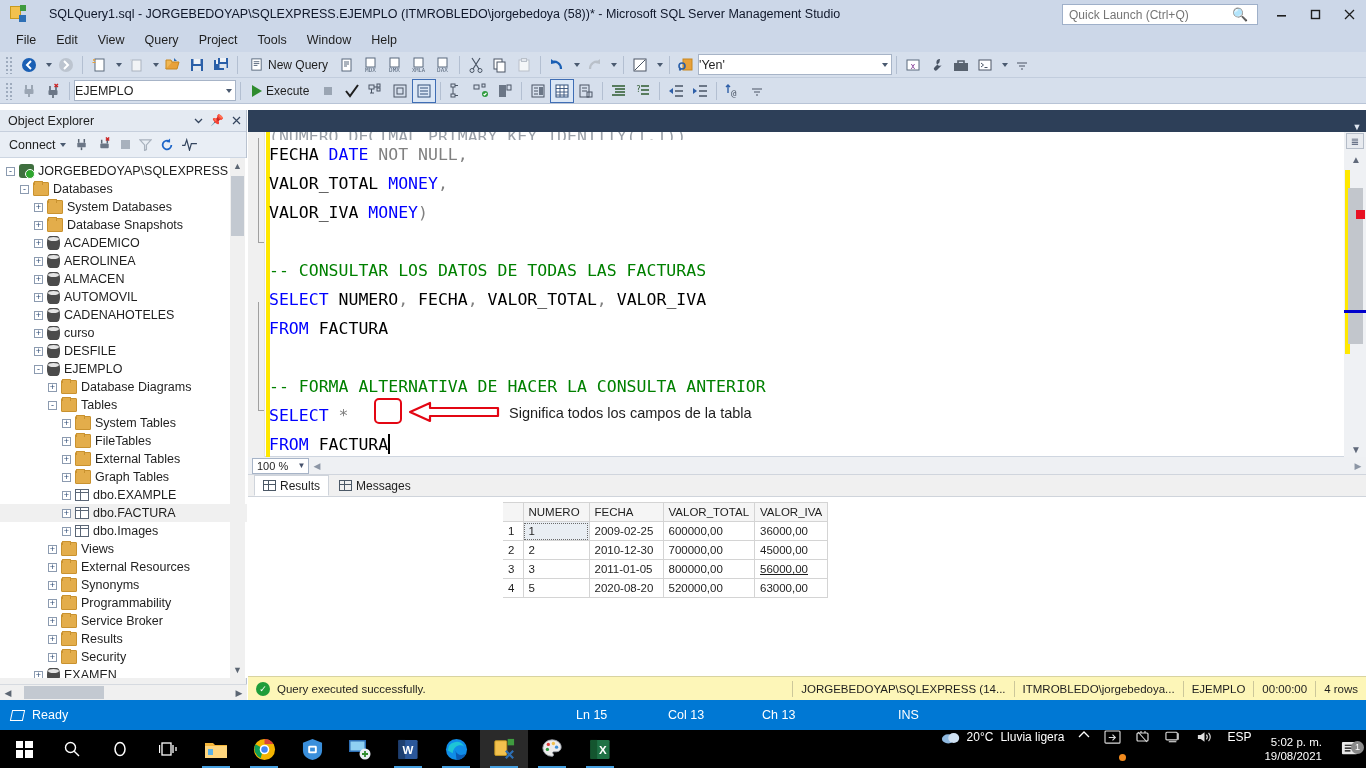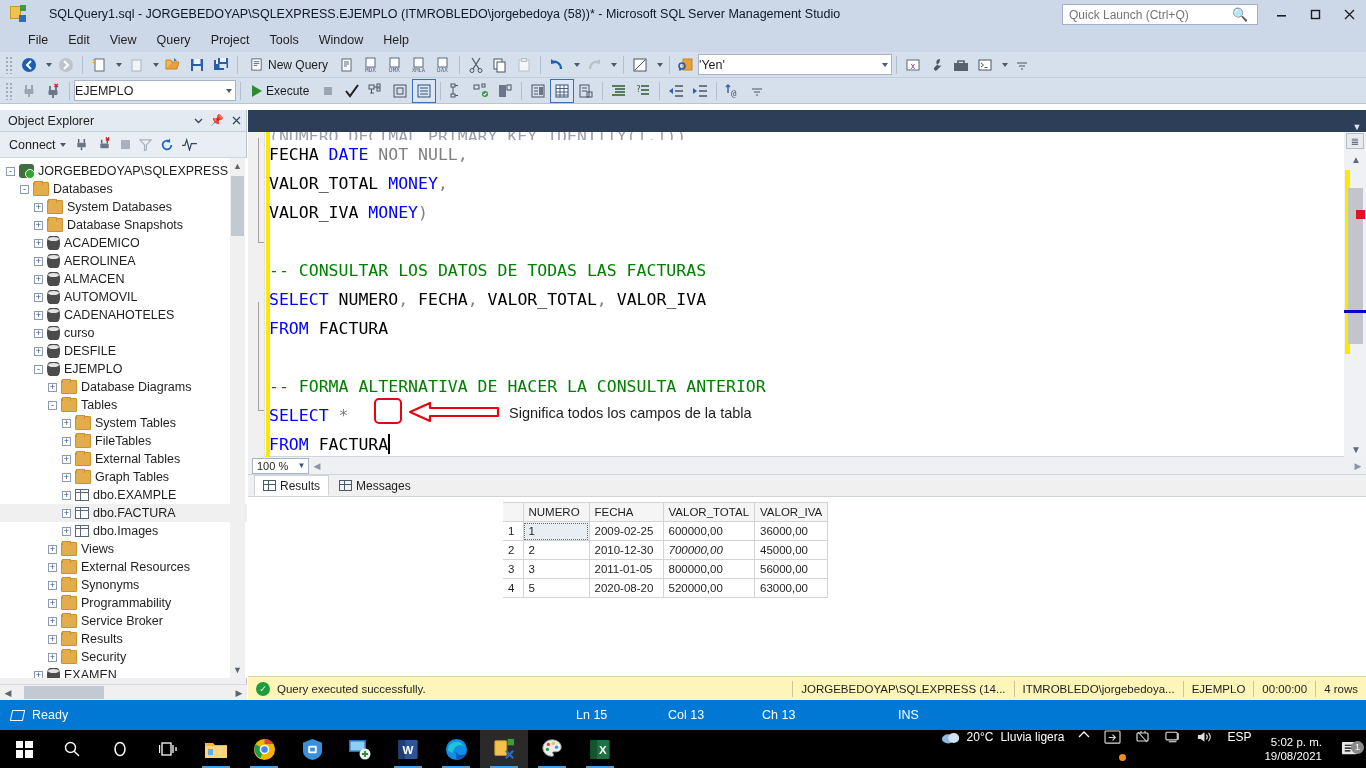--- a/index.html
+++ b/index.html
@@ -34,21 +34,21 @@
     padding-left:6px; font-family:"Liberation Sans",sans-serif; font-size:12px; color:#6c6c6c;
   }
   .ql-icon { width:22px; text-align:center; color:#2a4f8c; font-size:13px; }
   .wbtns { position:absolute; right:0; top:0; display:flex; height:28px; }
   .wbtn { width:34px; height:28px; display:flex; align-items:center; justify-content:center;
           color:#1e1e1e; font-size:13px; }
 
   
   .menubar {
     position:absolute; left:0; top:28px; width:1366px; height:24px;
-    background:#ccd7e8; display:flex; align-items:center; padding-left:18px;
+    background:#ccd7e8; display:flex; align-items:center; padding-left:6px;
   }
   .menu-item { padding:3px 10px; font-size:12.5px; color:#1e1e1e; cursor:default; }
 
   
   .toolbar {
     position:absolute; left:0; width:1366px; height:26px;
     background:#d6dfec; display:flex; align-items:center;
     border-bottom:1px solid #c2cddd;
   }
   .toolbar.row1 { top:52px; }
@@ -971,29 +971,29 @@
             <td class="rn" style="width: 20px;">1</td>
             <td class="selcell" style="width: 66px;">1</td>
             <td style="width: 74px;">2009-02-25</td>
             <td style="width: 88px;">600000,00</td>
             <td style="width: 72px;">36000,00</td>
           </tr>
           <tr>
             <td class="rn" style="width: 20px;">2</td>
             <td style="width: 66px;">2</td>
             <td style="width: 74px;">2010-12-30</td>
-            <td style="width: 88px; font-style: italic;">700000,00</td>
+            <td style="width: 88px;">700000,00</td>
             <td style="width: 72px;">45000,00</td>
           </tr>
           <tr>
             <td class="rn" style="width: 20px;">3</td>
             <td style="width: 66px;">3</td>
             <td style="width: 74px;">2011-01-05</td>
             <td style="width: 88px;">800000,00</td>
-            <td style="width: 72px;">56000,00</td>
+            <td style="width: 72px; text-decoration: underline;">56000,00</td>
           </tr>
           <tr>
             <td class="rn" style="width: 20px;">4</td>
             <td style="width: 66px;">5</td>
             <td style="width: 74px;">2020-08-20</td>
             <td style="width: 88px;">520000,00</td>
             <td style="width: 72px;">63000,00</td>
           </tr>
         </tbody>
       </table>

